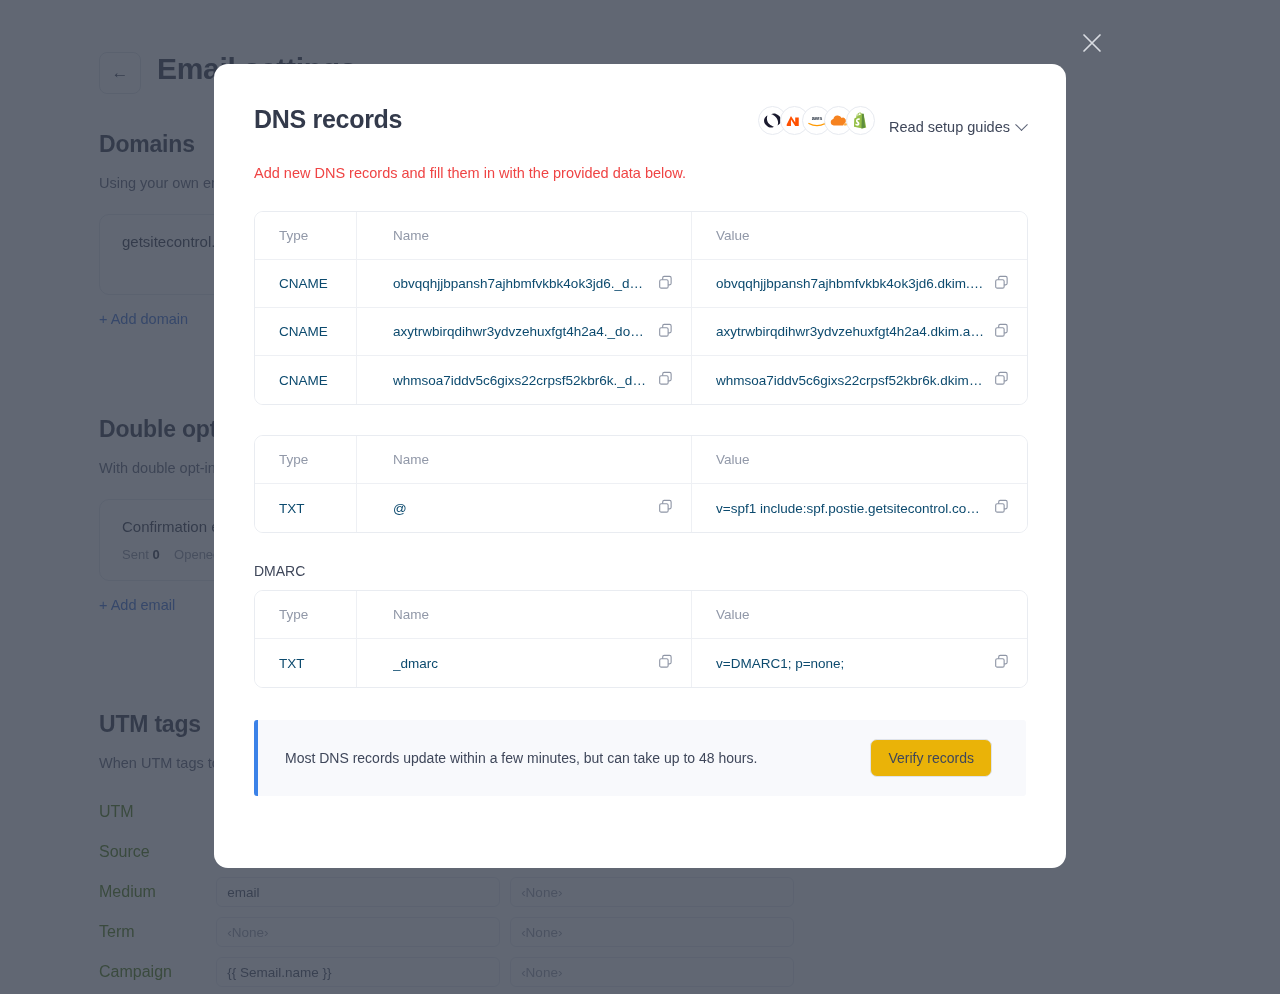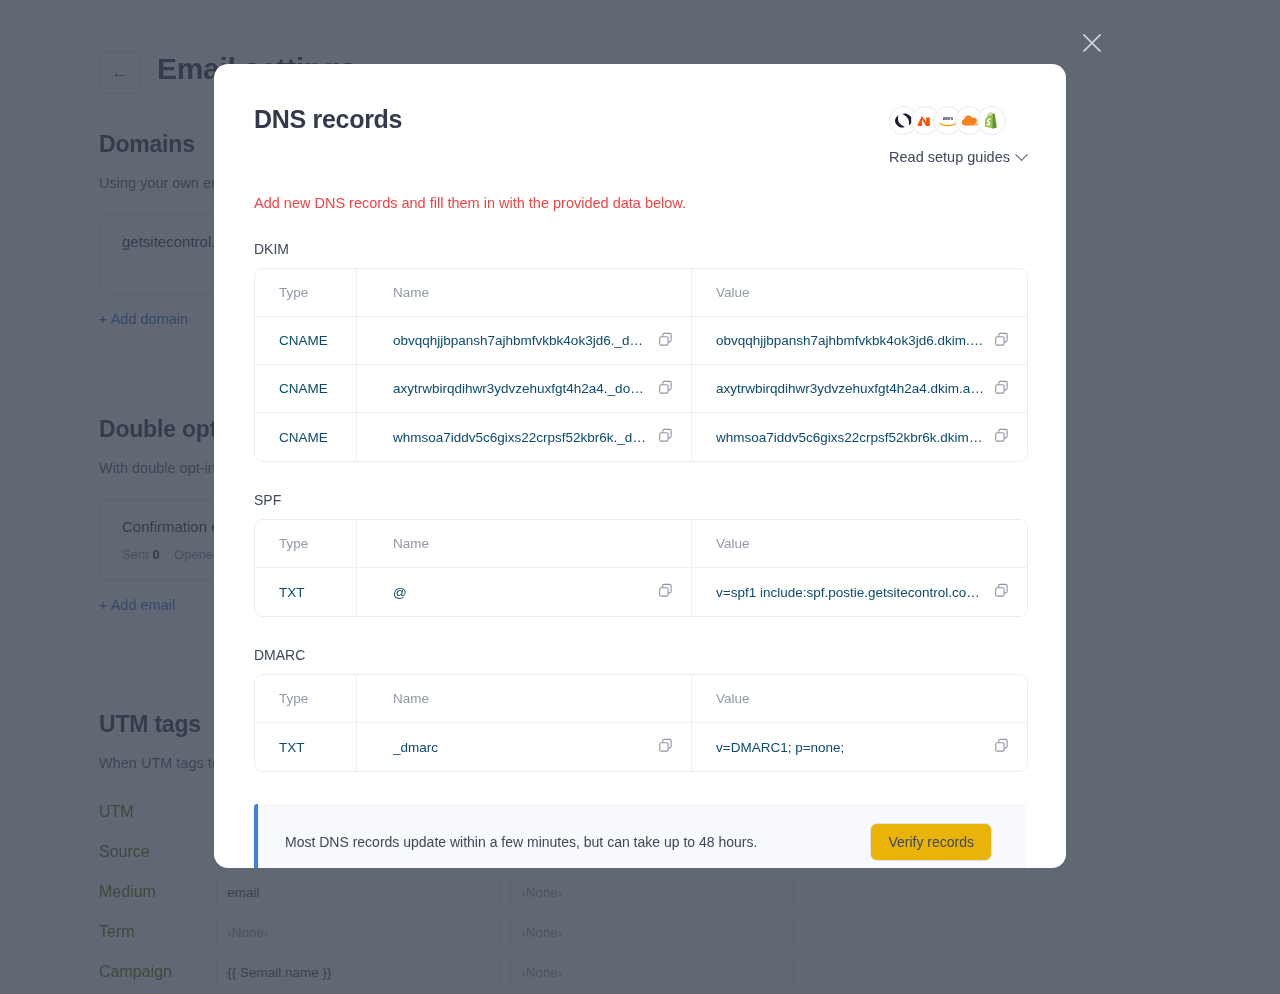--- a/index.html
+++ b/index.html
@@ -88,21 +88,21 @@
     z-index: 30;
     padding: 40px 40px 0 40px;
     overflow: hidden;
   }
 
   .modal-head { display: flex; align-items: flex-start; justify-content: space-between; }
   .modal-title {
     font-size: 25px; font-weight: 700; color: #333a4b;
     letter-spacing: -0.3px; margin: 0; line-height: 30px;
   }
-  .head-right { display: flex; align-items: flex-start; gap: 14px; margin-top: 2px; flex-direction: column; }
+  .head-right { display: flex; align-items: flex-end; gap: 14px; margin-top: 2px; }
   .prov-stack { display: flex; align-items: center; }
   .prov {
     width: 29px; height: 29px; border-radius: 50%;
     background: #fff; border: 1px solid #e7eaf0;
     margin-left: -7px;
     display: flex; align-items: center; justify-content: center;
     overflow: hidden;
   }
   .prov:first-child { margin-left: 0; }
   .prov svg, .prov span { display: block; }
@@ -288,21 +288,20 @@
       <div class="guides">
         <span>Read setup guides</span>
         <span class="chev"></span>
       </div>
     </div>
   </div>
 
   <p class="modal-sub">Add new DNS records and fill them in with the provided data below.</p>
 
   <div class="rec-group">
-    <div class="rec-label">DKIM</div>
     <table class="rec">
       <thead>
         <tr>
           <th class="c-type">Type</th>
           <th class="c-name">Name</th>
           <th class="c-val">Value</th>
         </tr>
       </thead>
       <tbody>
         <tr>
@@ -378,21 +377,20 @@
                   </svg>
               </span>
             </div>
           </td>
         </tr>
       </tbody>
     </table>
   </div>
 
   <div class="rec-group">
-    <div class="rec-label">SPF</div>
     <table class="rec">
       <thead>
         <tr>
           <th class="c-type">Type</th>
           <th class="c-name">Name</th>
           <th class="c-val">Value</th>
         </tr>
       </thead>
       <tbody>
         <tr>

